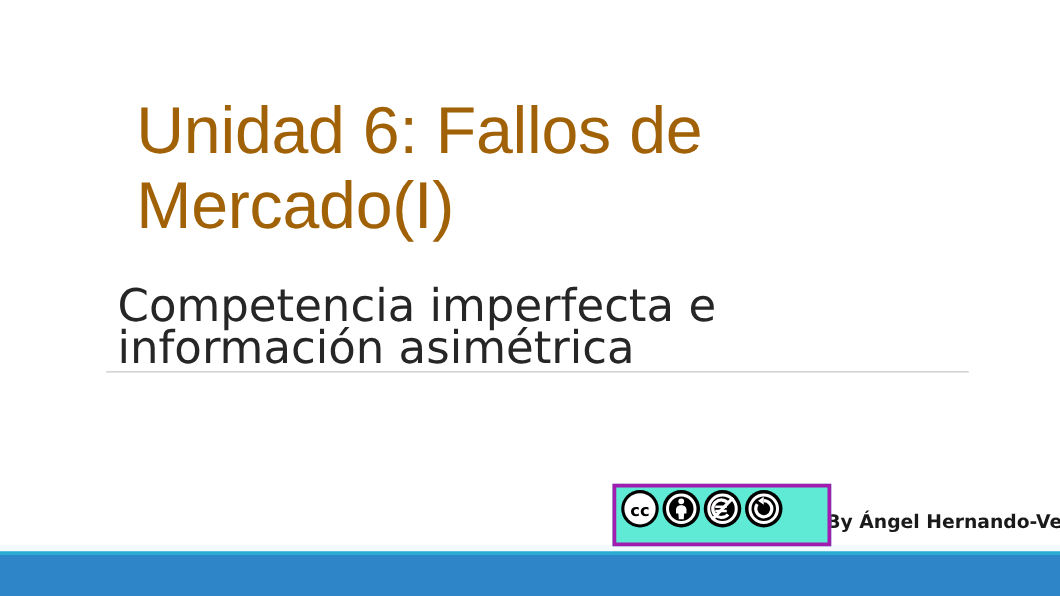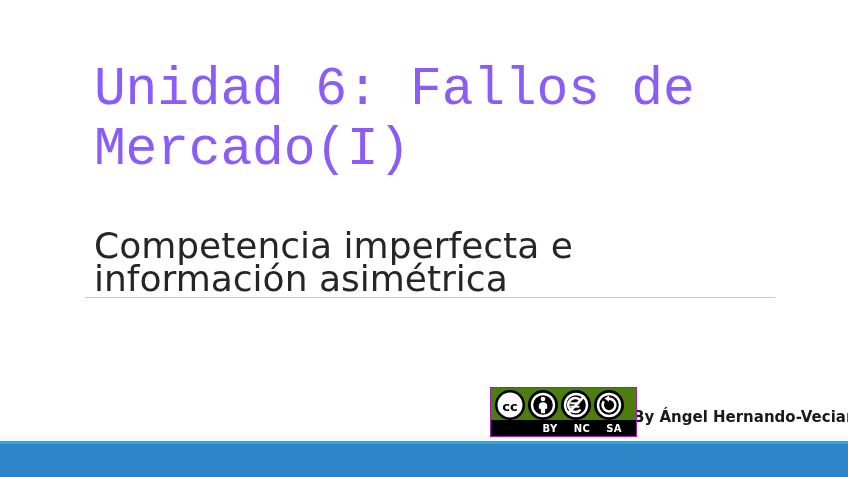--- a/index.html
+++ b/index.html
@@ -21,28 +21,28 @@
   }
 
   
   .title-block {
     position: absolute;
     left: 94px;
     top: 60px;
     width: 620px;
   }
   .slide-title {
-    font-family: Liberation Mono, monospace;
+    font-family: Liberation Sans, sans-serif;
     font-size: 53px;
     line-height: 60px;
     font-weight: 400;
-    color: #8b5cf6;
+    color: #a16207;
     letter-spacing: -0.2px;
     white-space: pre-wrap;
-    margin: 0;
+    margin: 15px;
   }
 
   
   .subtitle-block {
     position: absolute;
     left: 94px;
     top: 229px;
     width: 625px;
   }
   .slide-subtitle {
@@ -71,24 +71,24 @@
     left: 490px;
     top: 387px;
     display: flex;
     align-items: flex-end;
     white-space: nowrap;
   }
 
   
   .cc-badge {
     position: relative;
-    width: 147px;
+    width: 175px;
     height: 50px;
-    background: #4d7c0f;
-    border: 1px solid #a21caf;
+    background: #5eead4;
+    border: 3px solid #a21caf;
     box-sizing: border-box;
     flex: 0 0 auto;
     z-index: 2;
   }
   .cc-icon-row {
     position: absolute;
     left: 0;
     top: 0;
     width: 100%;
     height: 34px;
@@ -222,25 +222,20 @@
           <svg width="30" height="30" viewBox="0 0 30 30">
             <circle cx="15" cy="15" r="13" fill="#000000"></circle>
             <circle cx="15" cy="15" r="11" fill="none" stroke="#ffffff" stroke-width="2.4"></circle>
             <path d="M15 8.6 a6.4 6.4 0 1 1 -5.2 2.7" fill="none" stroke="#ffffff" stroke-width="2.6"></path>
             <polygon points="15,5.4 15,11.8 10.4,8.6" fill="#ffffff"></polygon>
           </svg>
         </span>
 
       </div>
 
-      <div class="cc-term-row">
-        <span class="cc-term">BY</span>
-        <span class="cc-term">NC</span>
-        <span class="cc-term">SA</span>
-      </div>
     </div>
 
     <div class="attribution">By Ángel Hernando-Veciana</div>
   </div>
 
   <div class="footer-tint"></div>
   <div class="footer-accent"></div>
   <div class="footer-band"></div>
 
 </div>

